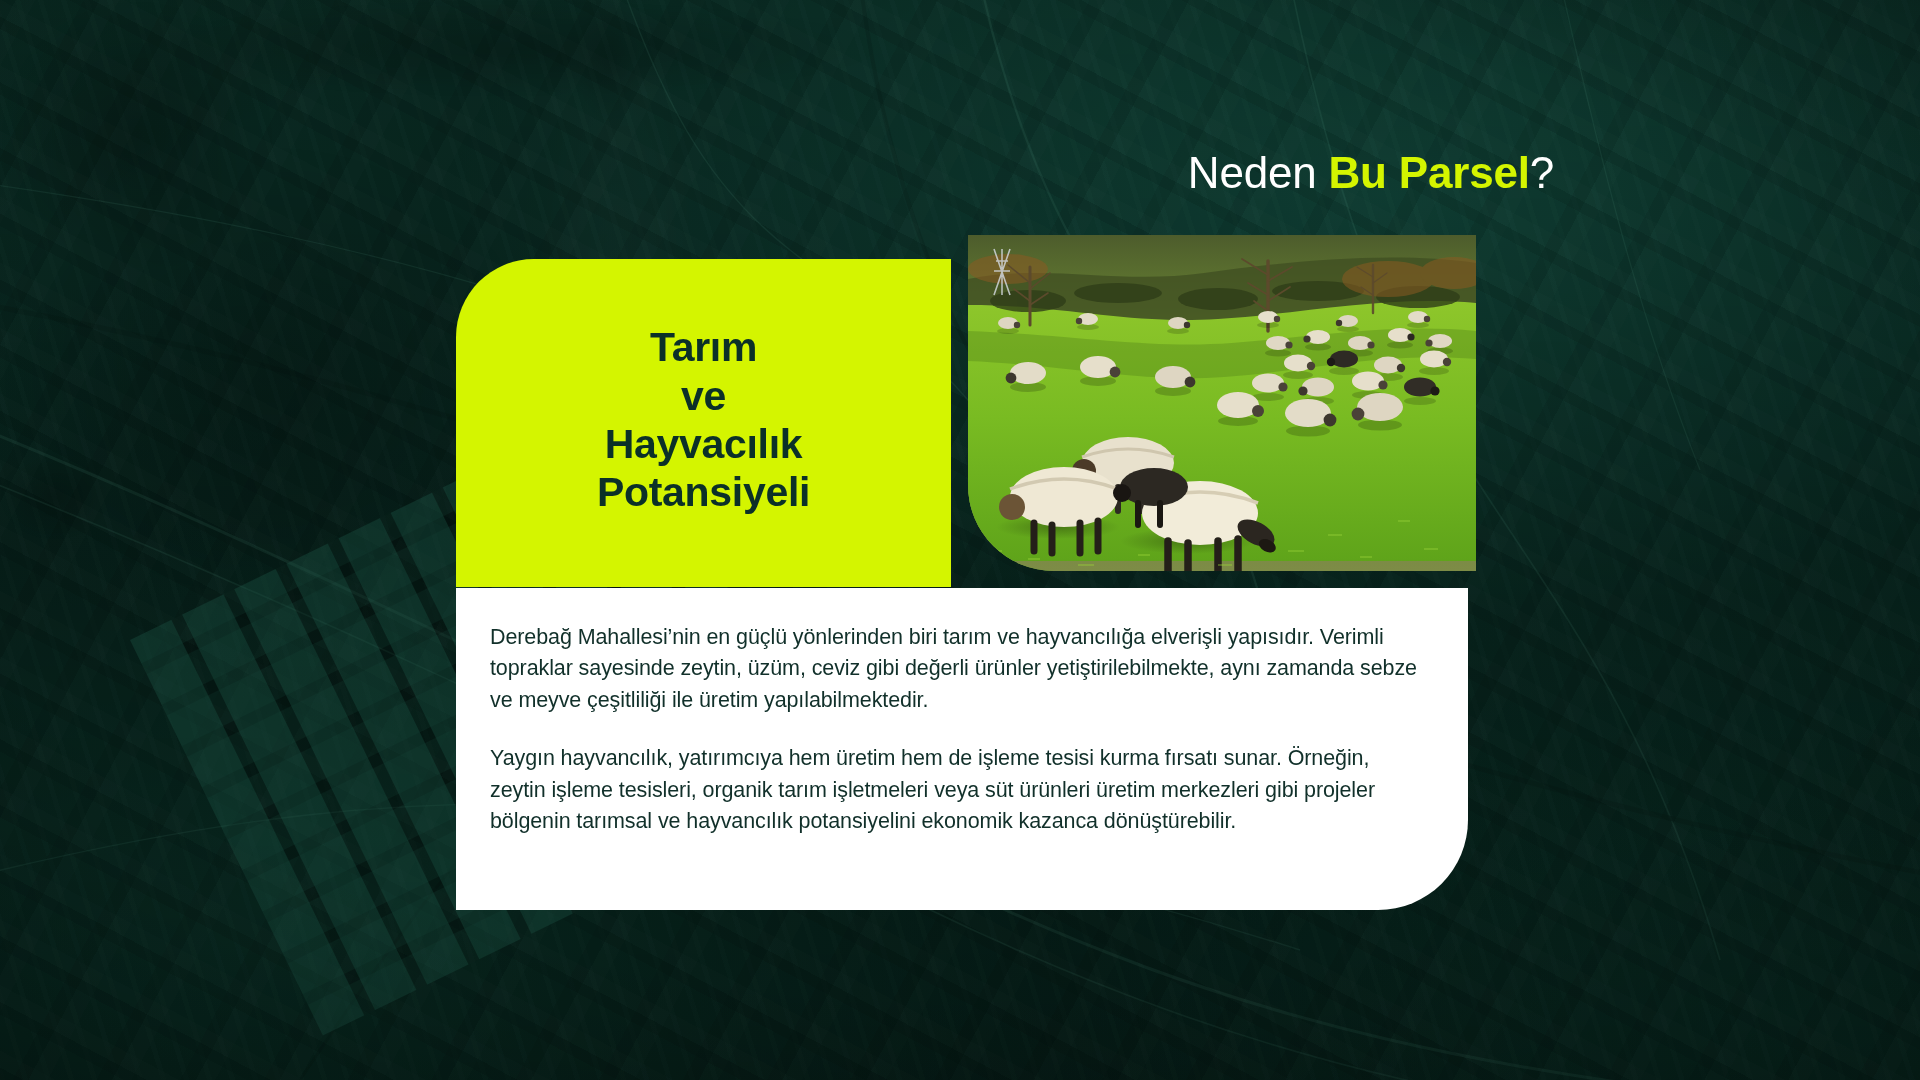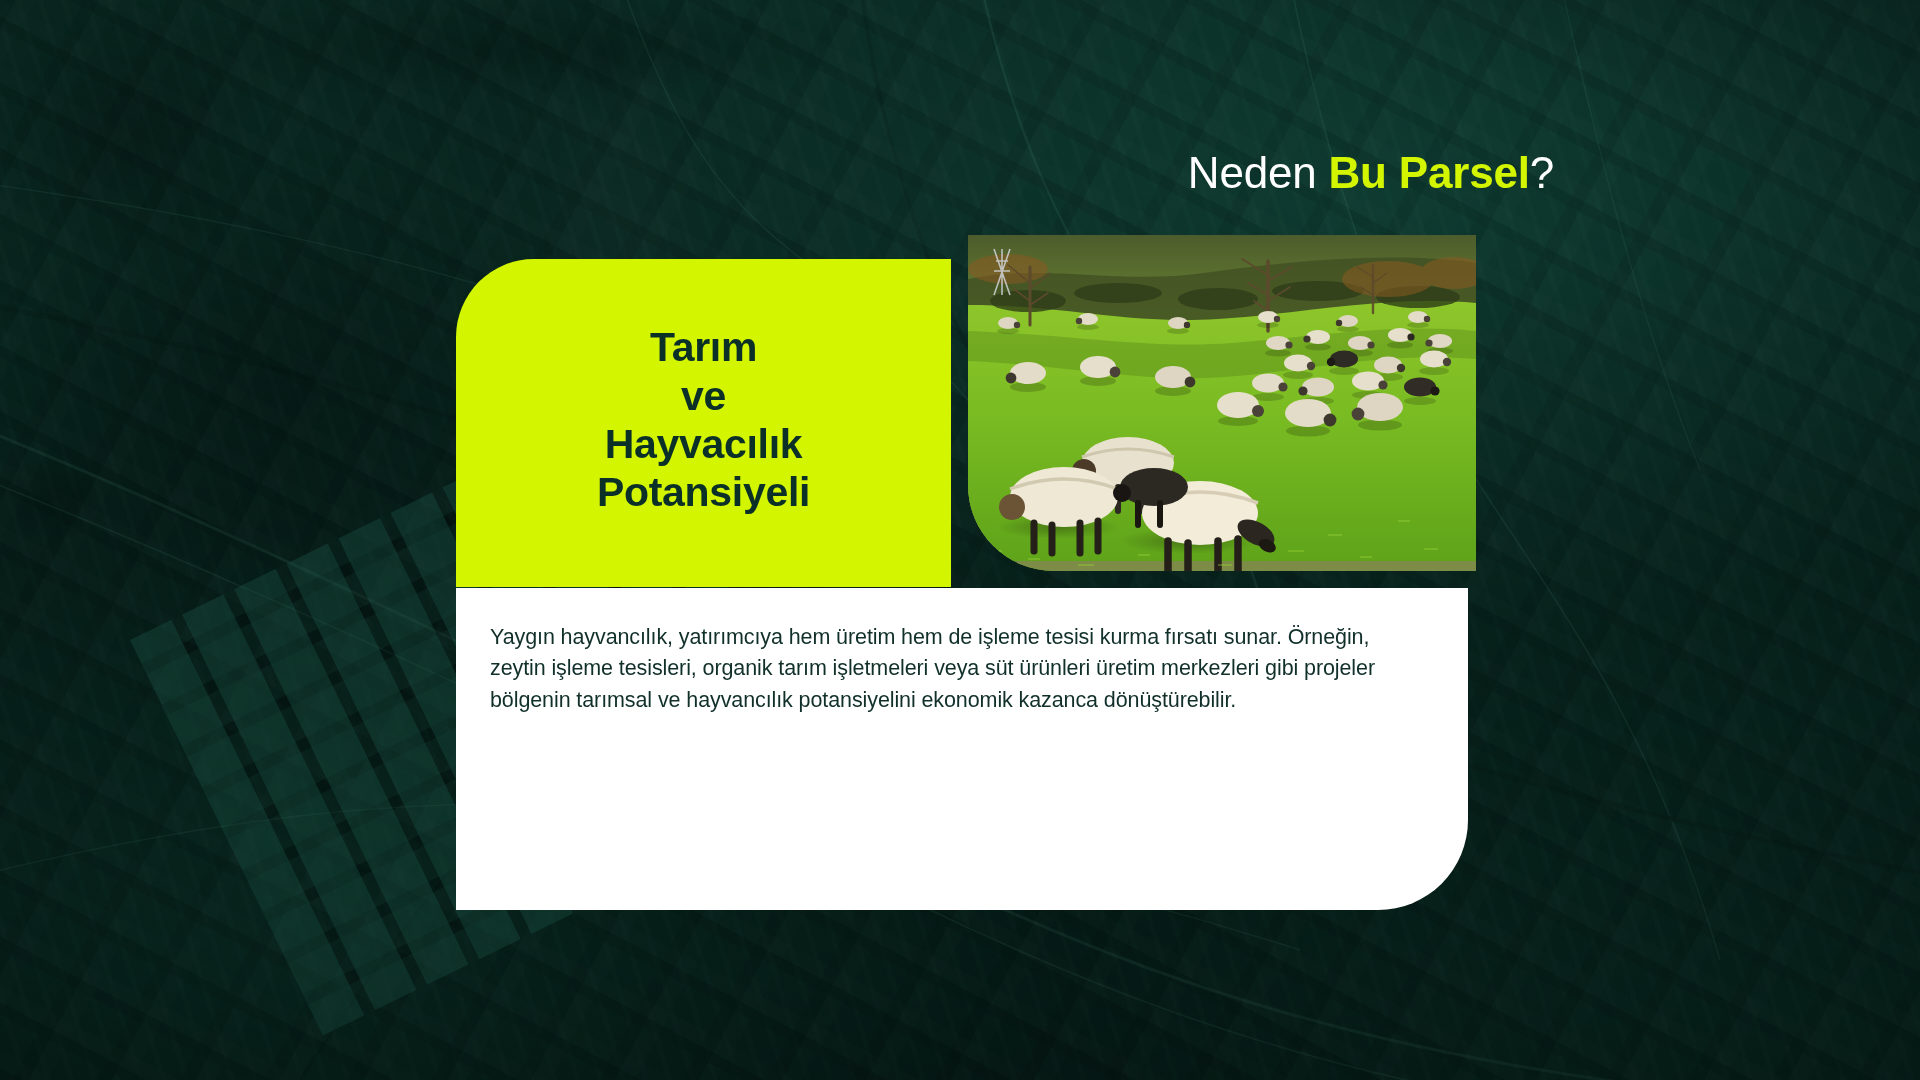--- a/index.html
+++ b/index.html
@@ -135,21 +135,21 @@
     background:#ffffff;
     border-radius:0 0 90px 0;
     padding:34px 42px 0 34px;
   }
   .para {
     color:#11302a;
     font-size:21.5px;
     line-height:1.46;
     letter-spacing:-.1px;
   }
-  .para + .para { }
+  .para + .para { margin-top:27px; }
 </style>
 </head>
 <body>
 
 <div id="slide">
 
   <div class="bg-layer bg-base"></div>
   <div class="bg-layer bg-fields"></div>
   <div class="bg-layer bg-mottle"></div>
 
@@ -439,16 +439,17 @@
         </g>
       </g>
 
       <g stroke="#9ad43a" stroke-width="1.4" opacity=".5">
         <path d="M20 316h14M60 324h12M110 330h16M170 320h12M250 330h14M320 316h16M392 322h12M456 314h14M430 286h12M360 300h14"></path>
       </g>
     </svg>
   </div>
 
   <div class="text-panel">
+    <p class="para">Derebağ Mahallesi’nin en güçlü yönlerinden biri tarım ve hayvancılığa elverişli yapısıdır. Verimli topraklar sayesinde zeytin, üzüm, ceviz gibi değerli ürünler yetiştirilebilmekte, aynı zamanda sebze ve meyve çeşitliliği ile üretim yapılabilmektedir.</p>
     <p class="para">Yaygın hayvancılık, yatırımcıya hem üretim hem de işleme tesisi kurma fırsatı sunar. Örneğin, zeytin işleme tesisleri, organik tarım işletmeleri veya süt ürünleri üretim merkezleri gibi projeler bölgenin tarımsal ve hayvancılık potansiyelini ekonomik kazanca dönüştürebilir.</p>
   </div>
 
 </div>
 
 </body></html>

